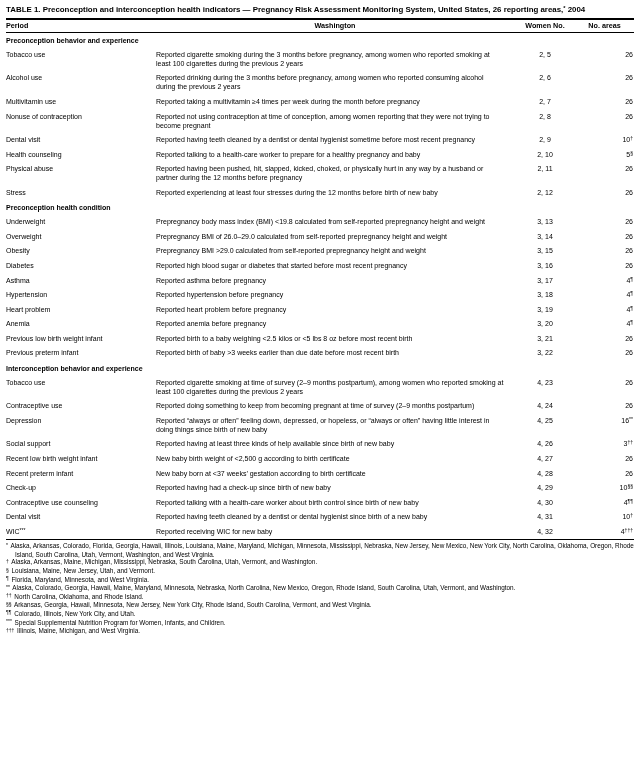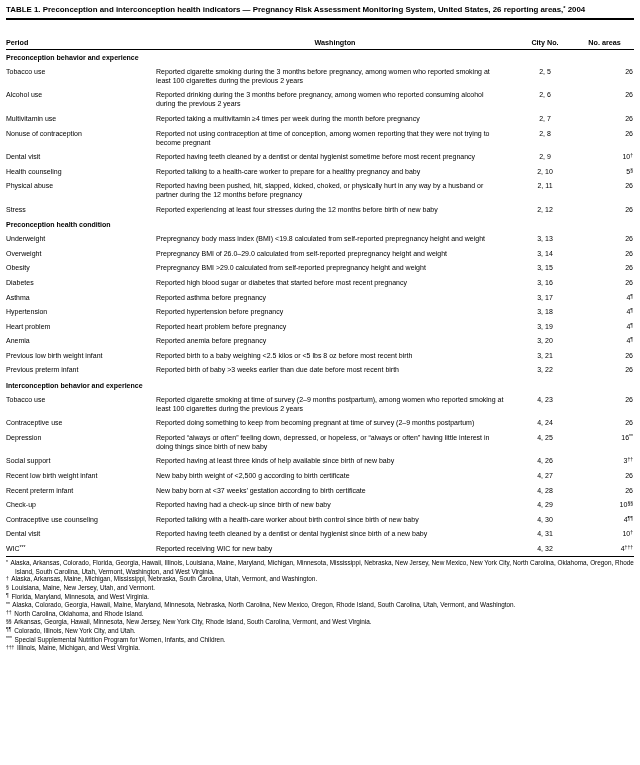--- a/index.html
+++ b/index.html
@@ -24,21 +24,21 @@
   }
   col.c-period { width:150px; }
   col.c-def    { width:358px; }
   col.c-tno    { width:62px; }
   col.c-areas  { width:58px; }
   thead th {
     border-top:2px solid #000;
     border-bottom:1px solid #000;
     font-size:7.2px;
     font-weight:bold;
-    padding:18px 0 2px 0;
+    padding:1px 0 2px 0;
     vertical-align:bottom;
   }
   th.period { text-align:left; }
   th.def    { text-align:center; }
   th.tno    { text-align:center; }
   th.areas  { text-align:center; padding-right:1px; }
   tbody td {
     font-size:7px;
     line-height:9px;
     vertical-align:top;
@@ -87,21 +87,21 @@
     <colgroup>
       <col class="c-period">
         <col class="c-def">
         <col class="c-tno">
         <col class="c-areas">
     </colgroup>
     <thead>
       <tr>
         <th class="period">Period</th>
         <th class="def">Washington</th>
-        <th class="tno">City No.</th>
+        <th class="tno">Women No.</th>
         <th class="areas">No. areas</th>
       </tr>
     </thead>
     <tbody>
         <tr class="section">
           <td colspan="4">Preconception behavior and experience</td>
         </tr>
         <tr>
           <td class="period">Tobacco use</td>
           <td class="def">Reported cigarette smoking during the 3 months before pregnancy, among women who reported smoking at least 100 cigarettes during the previous 2 years</td>

